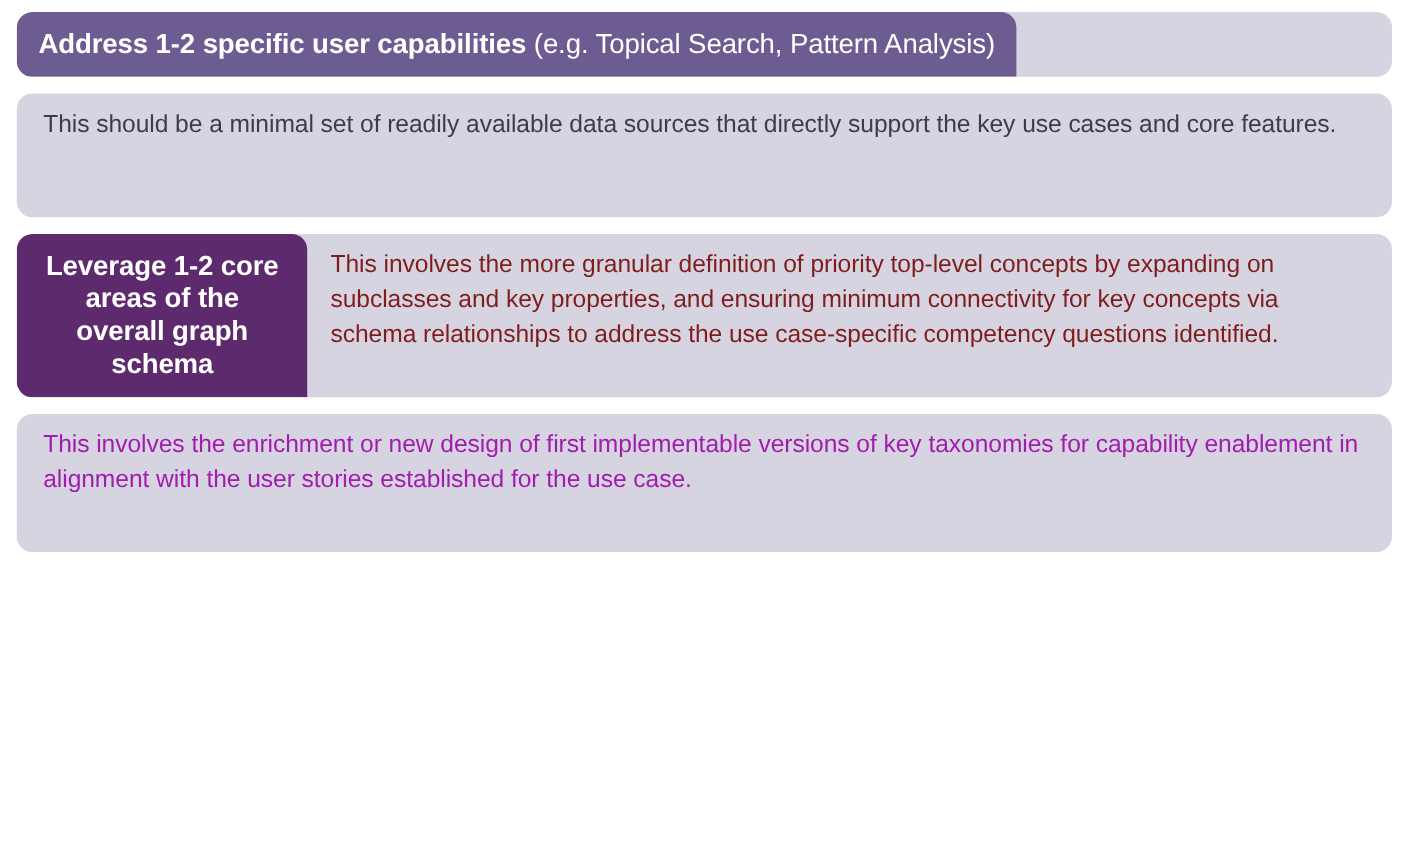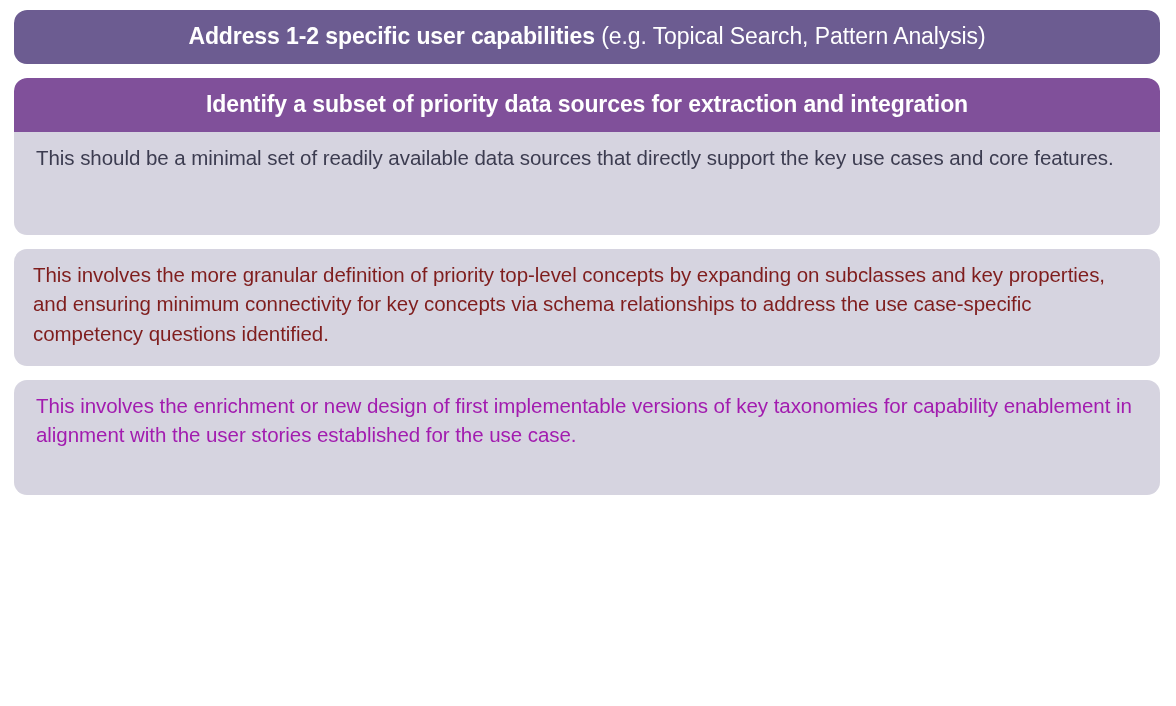--- a/index.html
+++ b/index.html
@@ -24,21 +24,21 @@
     flex-direction: column;
     gap: 14px;
     background: #ffffff;
   }
 
   .card {
     border-radius: 13px;
     overflow: hidden;
     background: #d6d4e0;
     display: flex;
-    flex-direction: column;
+    flex-direction: row;
     flex: 0 0 auto;
   }
 
   .card-header {
     color: #ffffff;
     text-align: center;
     font-size: 23px;
     line-height: 1.18;
     letter-spacing: -0.1px;
     padding: 13px 18px 14px 18px;
@@ -74,27 +74,27 @@
 
 <div class="board">
 
   <div class="card card-1" style="background: rgb(214, 212, 224);">
     <div class="card-header" style="background-color: rgb(108, 92, 145);">
       <span class="hdr-strong">Address 1-2 specific user capabilities</span><span class="hdr-light"> (e.g. Topical Search, Pattern Analysis)</span>
     </div>
   </div>
 
   <div class="card card-2" style="background: rgb(214, 212, 224);">
-    <div class="card-header" style="background-color: rgb(128, 80, 154);">
-      <span class="hdr-strong">Identify a subset of priority data sources for extraction and integration</span><span class="hdr-light"></span>
-    </div>
     <div class="card-body" style="color: rgb(60, 60, 80);">This should be a minimal set of readily available data sources that directly support the key use cases and core features.</div>
   </div>
 
   <div class="card card-3" style="background: rgb(214, 212, 224);">
+    <div class="card-header" style="background-color: rgb(94, 42, 110);">
+      <span class="hdr-strong">Leverage 1-2 core areas of the overall graph schema</span><span class="hdr-light"></span>
+    </div>
     <div class="card-body" style="color: #7f1d1d; padding-left: 19px;">This involves the more granular definition of priority top-level concepts by expanding on subclasses and key properties, and ensuring minimum connectivity for key concepts via schema relationships to address the use case-specific competency questions identified.</div>
   </div>
 
   <div class="card card-4" style="background: rgb(214, 212, 224);">
     <div class="card-body" style="color: #a21caf;">This involves the enrichment or new design of first implementable versions of key taxonomies for capability enablement in alignment with the user stories established for the use case.</div>
   </div>
 
 </div>
 
 </body></html>

